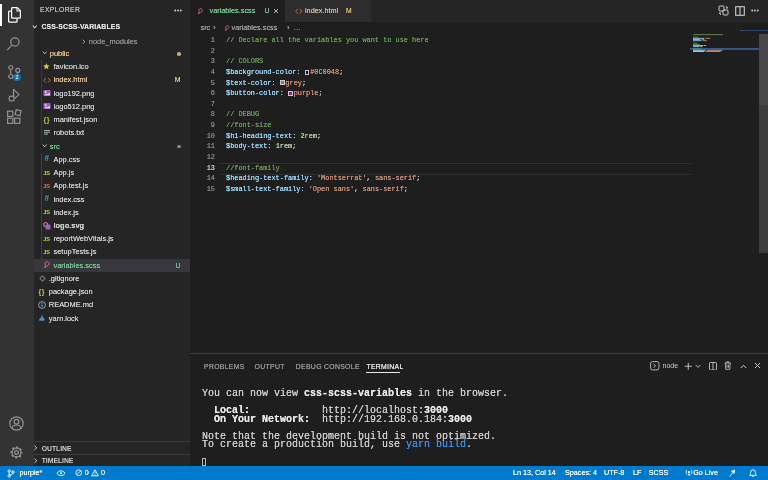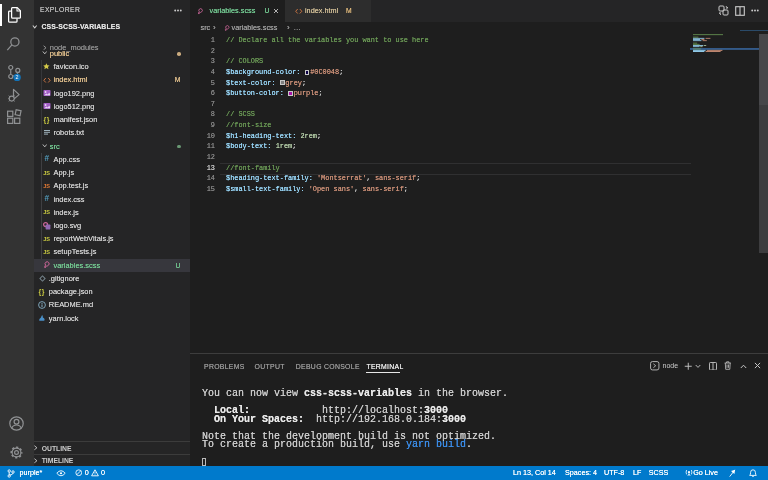--- a/index.html
+++ b/index.html
@@ -107,21 +107,21 @@
       </svg>
     <div id="rows">
       <div style="position:absolute;left:6.5px;top:60px;width:1px;height:79.5px;background:#37373a;"></div>
       <div style="position:absolute;left:6.5px;top:153px;width:1px;height:119px;background:#3f3f42;"></div>
       <div class="row" style="top:20.4px;">
         <svg class="chev" style="left:-2px" viewBox="0 0 6 6">
             <path d="M0.9 1.6 L3 4.2 L5.1 1.6" fill="none" stroke="#d0d0d0" stroke-width="1.1"></path>
           </svg>
         <span class="nm" style="left:7.5px;font-weight:bold;color:#dddddd;font-size:6.9px;letter-spacing:.1px;">CSS-SCSS-VARIABLES</span>
       </div>
-      <div class="row" style="top:41px;color:#8c8c8c;">
+      <div class="row" style="top:35px;color:#8c8c8c;margin-left:39px;">
         <svg class="chev" style="left:7.5px" viewBox="0 0 6 6">
             <path d="M1.7 0.8 L4.4 3 L1.7 5.2" fill="none" stroke="#9a9a9a" stroke-width="1"></path>
           </svg>
         <span class="nm" style="left:15.8px;">node_modules</span>
       </div>
       <div class="row" style="top:46.9px;color:#e2c08d;">
         <svg class="chev" style="left:7.5px" viewBox="0 0 6 6">
             <path d="M0.9 1.6 L3 4.2 L5.1 1.6" fill="none" stroke="#c5c5c5" stroke-width="1"></path>
           </svg>
         <span class="nm" style="left:15.8px;">public</span>
@@ -191,21 +191,21 @@
       </div>
       <div class="row" style="top:205.7px;">
         <span class="ficon" style="left:8.5px;color:#cbcb41;font-size:5.6px;line-height:9.2px;font-weight:bold;letter-spacing:-0.2px;">JS</span>
         <span class="nm" style="left:19.5px;">index.js</span>
       </div>
       <div class="row" style="top:219px;">
         <svg class="ficon" style="left:8.5px" viewBox="0 0 8 8">
             <circle cx="2.6" cy="2.6" r="2" fill="none" stroke="#cc6699" stroke-width="1.2"></circle>
             <rect x="2.6" y="2.6" width="4.8" height="4.8" rx="0.6" fill="#9068b0"></rect>
           </svg>
-        <span class="nm" style="left:19.5px;">logo.svg</span>
+        <span class="nm" style="left:19.5px;font-weight:bold;">logo.svg</span>
       </div>
       <div class="row" style="top:232.2px;">
         <span class="ficon" style="left:8.5px;color:#cbcb41;font-size:5.6px;line-height:9.2px;font-weight:bold;letter-spacing:-0.2px;">JS</span>
         <span class="nm" style="left:19.5px;">reportWebVitals.js</span>
       </div>
       <div class="row" style="top:245.4px;">
         <span class="ficon" style="left:8.5px;color:#cbcb41;font-size:5.6px;line-height:9.2px;font-weight:bold;letter-spacing:-0.2px;">JS</span>
         <span class="nm" style="left:19.5px;">setupTests.js</span>
       </div>
       <div class="row" style="top:258.7px;background:#37373d;color:#73c991;">
@@ -317,21 +317,21 @@
 <span style="color:#c6c6c6">13</span>
 14
 15</div>
   <div class="abs" id="code"><span class="cmt">// Declare all the variables you want to use here</span>
 
 <span class="cmt">// COLORS</span>
 <span class="vr">$background-color:</span> <span class="sw" style="background:#0c0048"></span><span class="vl">#0C0048</span>;
 <span class="vr">$text-color:</span> <span class="sw" style="background:#808080"></span><span class="vl">grey</span>;
 <span class="vr">$button-color:</span> <span class="sw" style="background:#a712a7"></span><span class="vl">purple</span>;
 
-<span class="cmt">// SCSS</span>
+<span class="cmt">// DEBUG</span>
 <span class="cmt">//font-size</span>
 <span class="vr">$h1-heading-text:</span> <span class="nu">2rem</span>;
 <span class="vr">$body-text:</span> <span class="nu">1rem</span>;
 
 <span class="cmt">//font-family</span>
 <span class="vr">$heading-text-family:</span> <span class="vl">'Montserrat'</span>, <span class="vl">sans-serif</span>;
 <span class="vr">$small-text-family:</span> <span class="vl">'Open sans'</span>, <span class="vl">sans-serif</span>;</div>
 
   <svg class="abs" id="minimap" style="left:690px;top:33px;width:72px;height:22px;" viewBox="0 0 72 22">
     <rect x="0" y="15.1" width="69.5" height="1.7" fill="#38659c" opacity="0.95"></rect>
@@ -395,21 +395,21 @@
     <svg style="position:absolute;left:549.5px;top:9.5px;width:7px;height:5px;" viewBox="0 0 7 5">
         <path d="M0.8 4 L3.5 1.2 L6.2 4" fill="none" stroke="#c5c5c5" stroke-width="1"></path>
       </svg>
     <svg style="position:absolute;left:563.5px;top:8.3px;width:7px;height:7px;" viewBox="0 0 7 7">
         <path d="M0.9 0.9 L6.1 6.1 M6.1 0.9 L0.9 6.1" stroke="#c5c5c5" stroke-width="1"></path>
       </svg>
 
     <pre id="term">You can now view <b>css-scss-variables</b> in the browser.
 
   <b>Local:</b>            http://localhost:<b>3000</b>
-  <b>On Your Spaces:</b>  http://192.168.0.184:<b>3000</b>
+  <b>On Your Network:</b>  http://192.168.0.184:<b>3000</b>
 
 Note that the development build is not optimized.
 To create a production build, use <span style="color:#3b8eea">yarn build</span>.
 </pre>
     <div style="position:absolute;left:12px;top:103.5px;width:4px;height:8px;border:1px solid #b9b9b9;"></div>
   </div>
 
   <div class="abs" id="status">
     <svg class="it" style="left:7px;top:2.8px;width:8px;height:9px;" viewBox="0 0 8 9">
       <circle cx="2.2" cy="2" r="1.2" fill="none" stroke="#ffffff" stroke-width="0.9"></circle>

